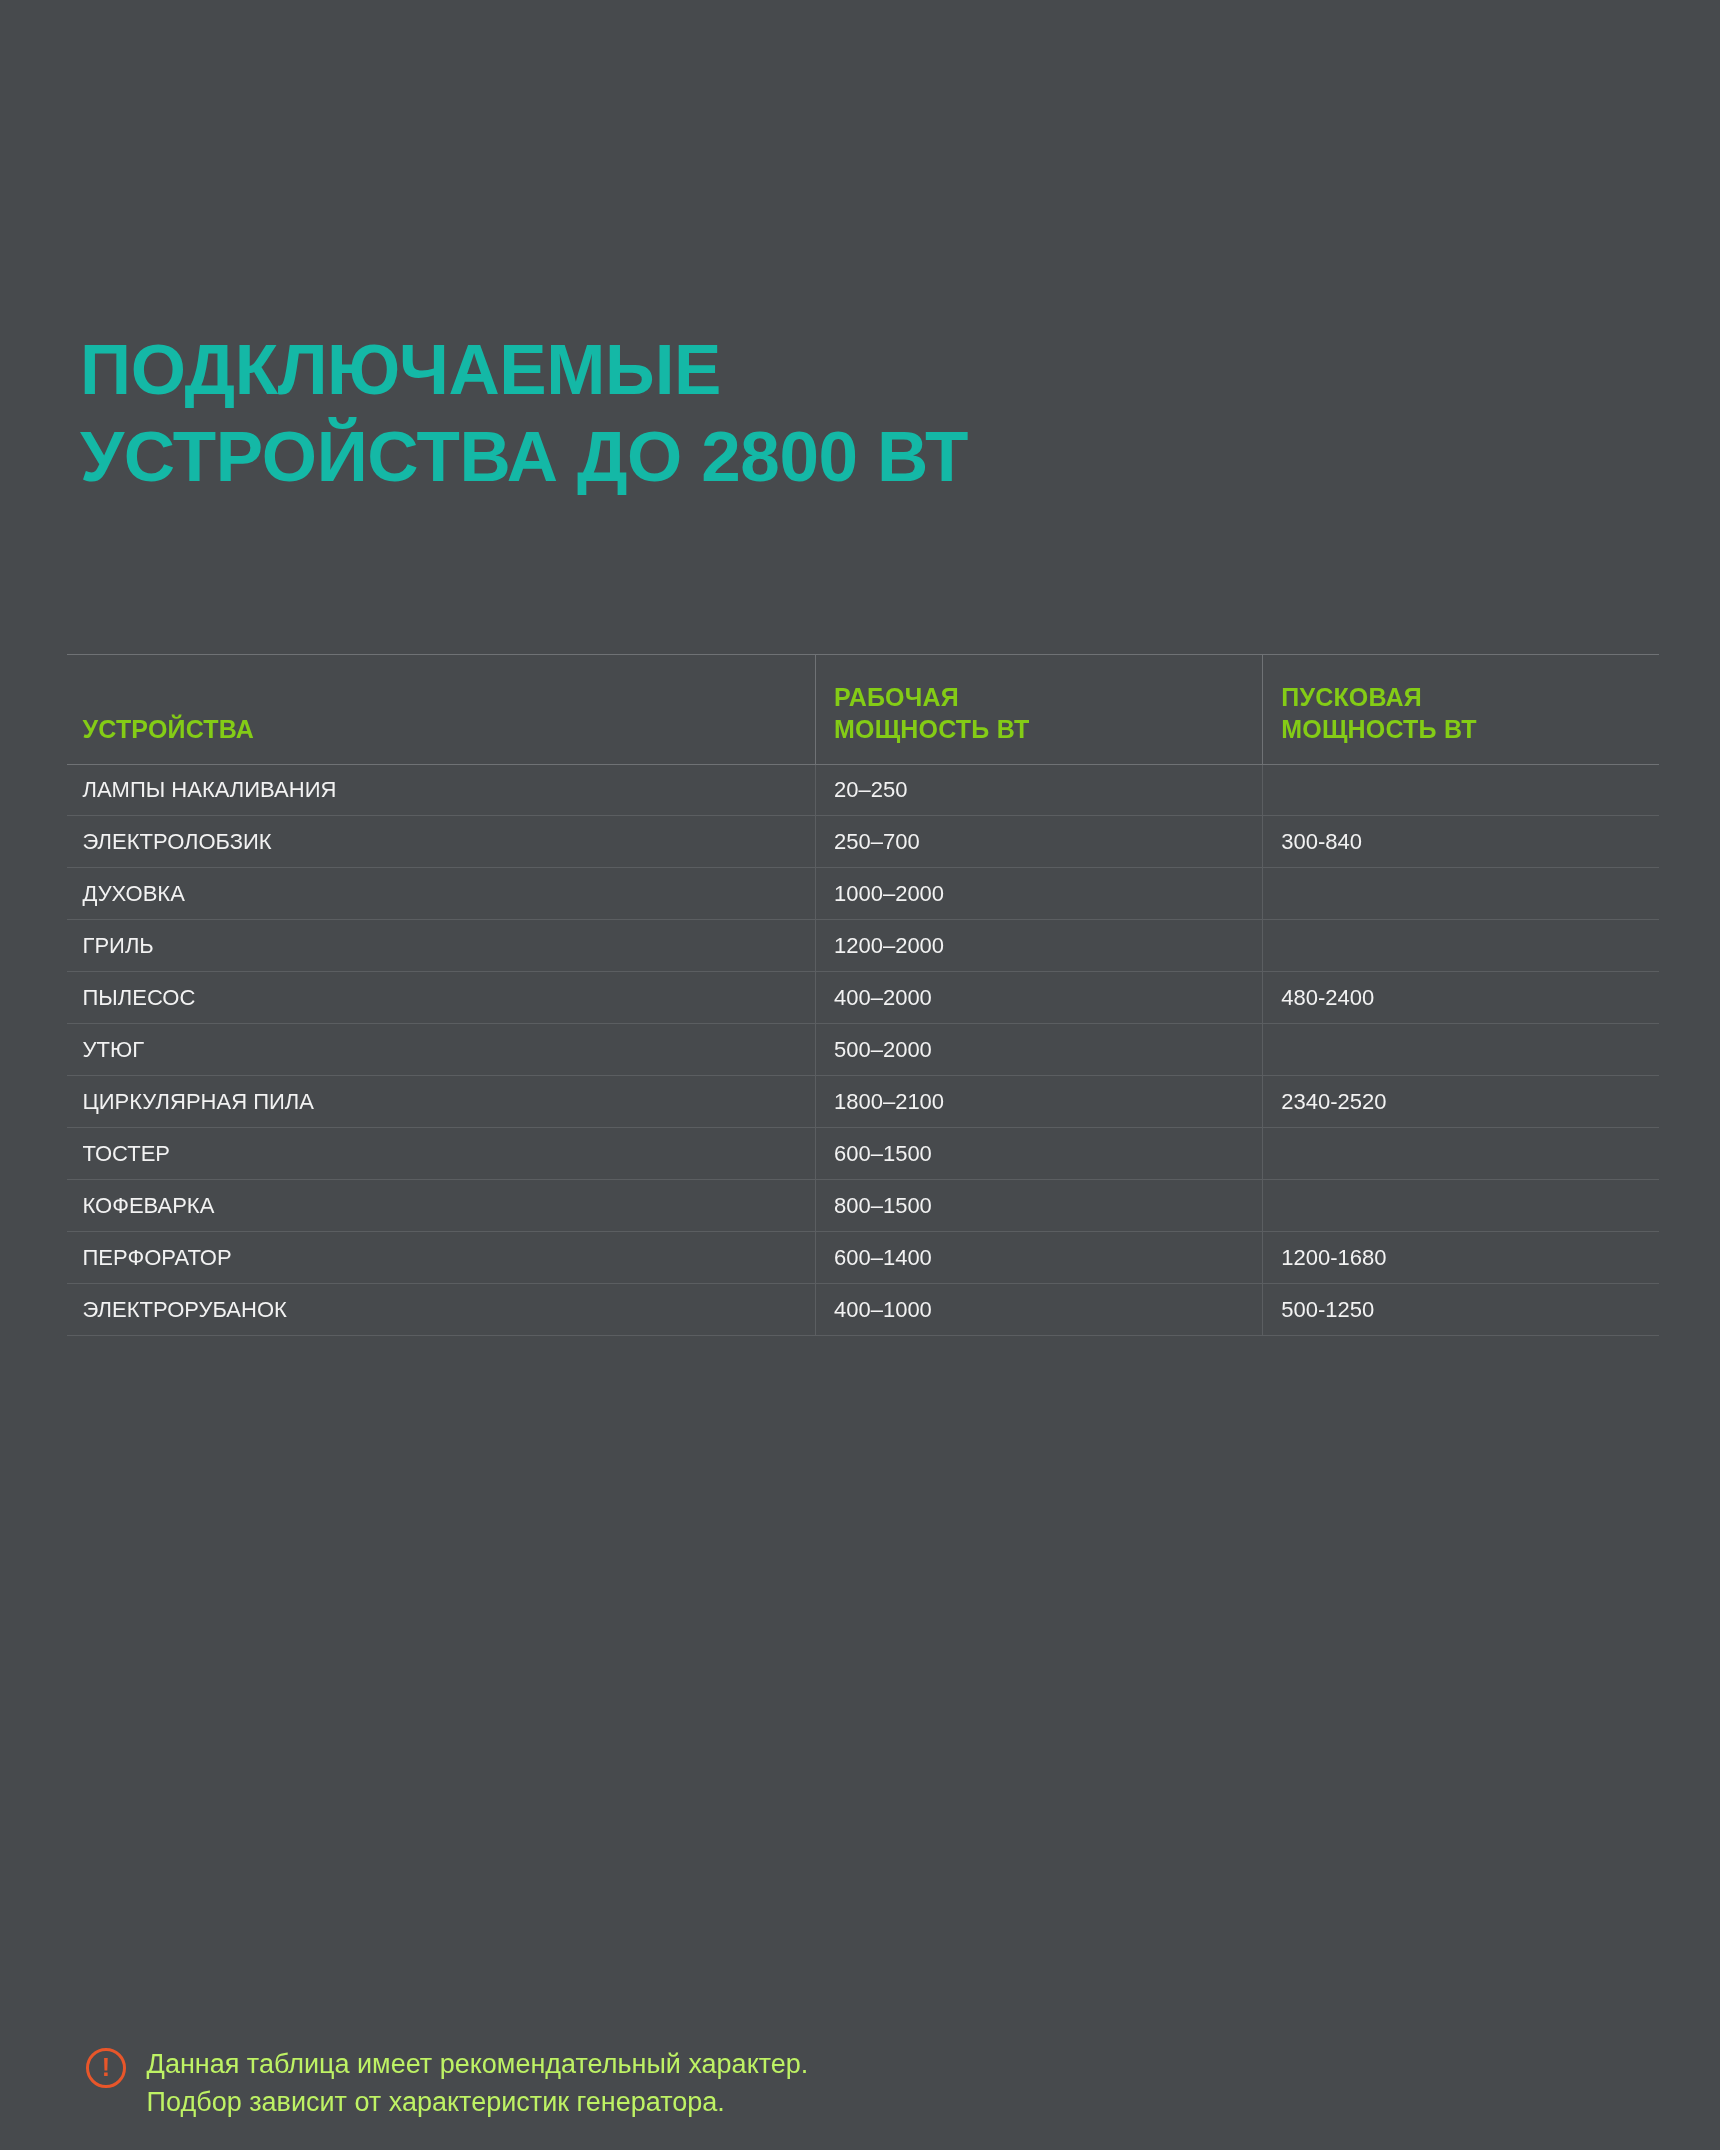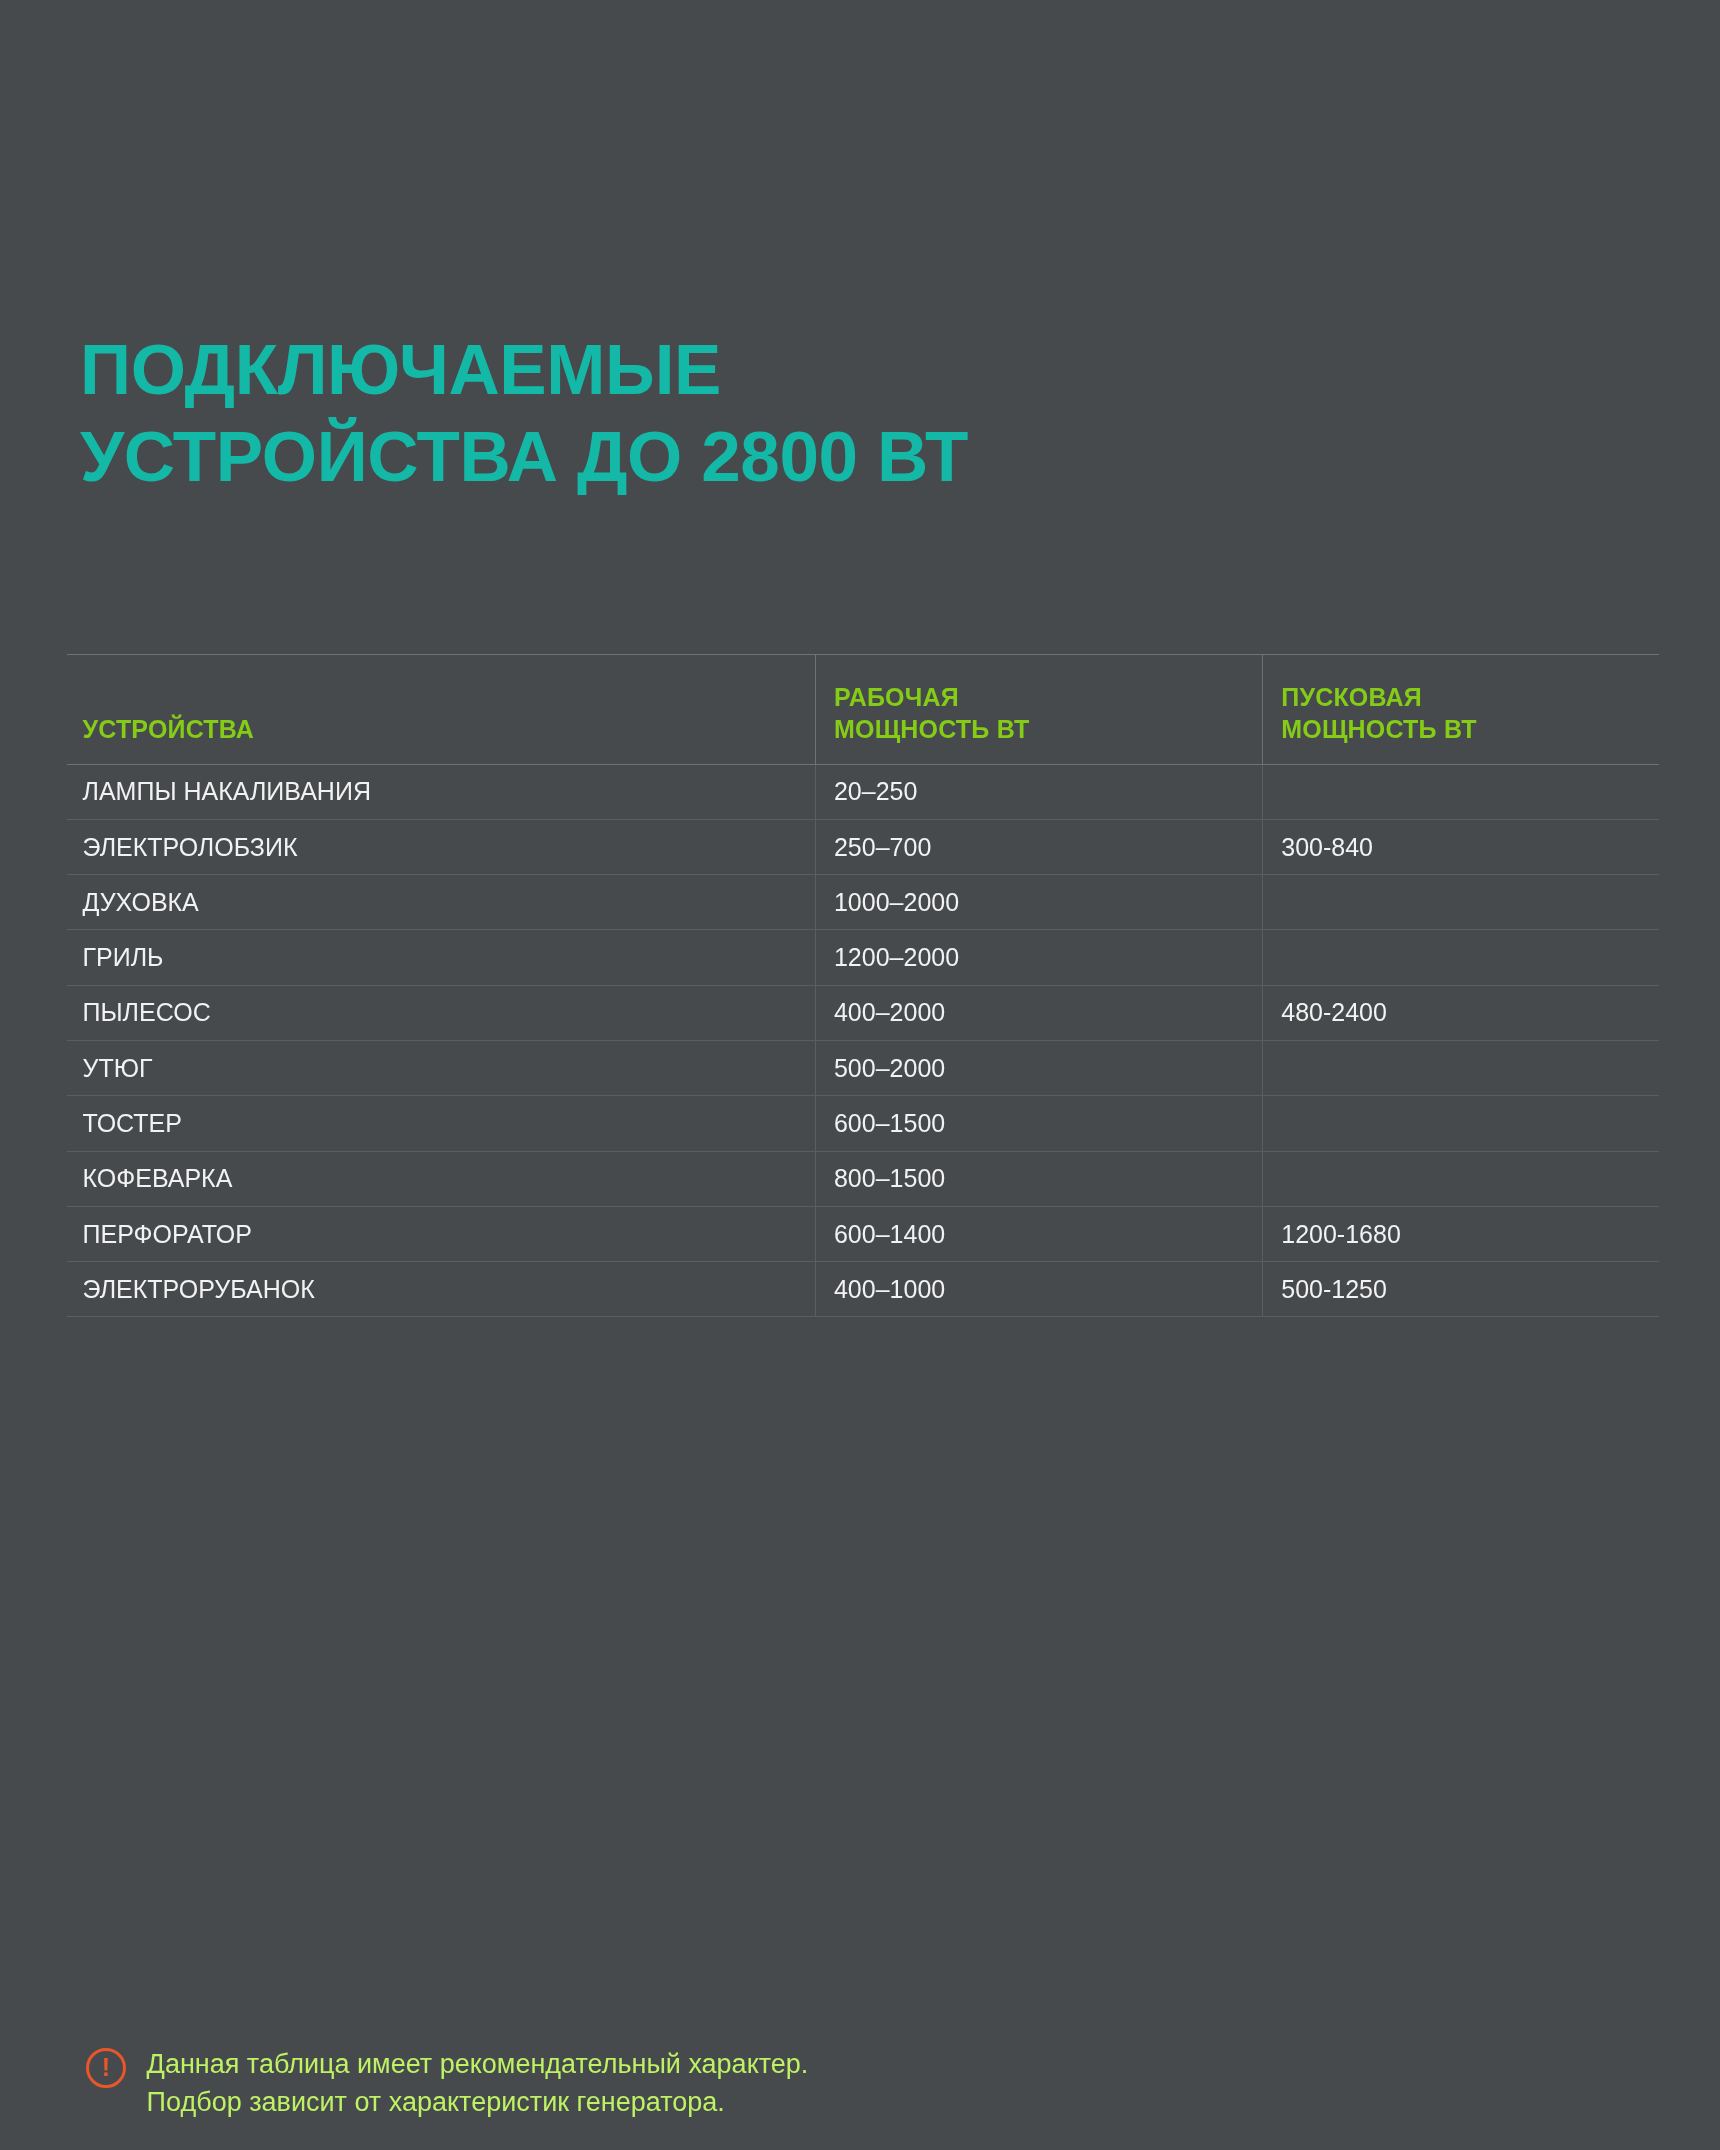--- a/index.html
+++ b/index.html
@@ -67,21 +67,21 @@
     border-top: 1.3px solid #6f7275;
     border-bottom: 1.3px solid #6f7275;
     text-transform: uppercase;
     white-space: pre-line;
   }
   table.spec thead th.col-name { padding-left: 15.5px; }
   table.spec thead th.col-run { padding-left: 18px; border-left: 1.3px solid #6f7275; }
   table.spec thead th.col-start { padding-left: 18px; border-left: 1.3px solid #6f7275; }
 
   table.spec tbody td {
-    font-size: 25px;
+    font-size: 22px;
     line-height: 1.1;
     color: #f2f2f2;
     padding: 13.8px 0 13px 0;
     border-bottom: 1.3px solid #5b5e61;
     text-transform: uppercase;
     vertical-align: middle;
     white-space: nowrap;
   }
   table.spec tbody td.col-name { padding-left: 15.5px; }
   table.spec tbody td.col-run { padding-left: 18px; border-left: 1.3px solid #5b5e61; }
@@ -177,20 +177,25 @@
           <td class="col-name">ПЫЛЕСОС</td>
           <td class="col-run">400–2000</td>
           <td class="col-start">480-2400</td>
         </tr>
         <tr>
           <td class="col-name">УТЮГ</td>
           <td class="col-run">500–2000</td>
           <td class="col-start"></td>
         </tr>
         <tr>
+          <td class="col-name">ЦИРКУЛЯРНАЯ ПИЛА</td>
+          <td class="col-run">1800–2100</td>
+          <td class="col-start">2340-2520</td>
+        </tr>
+        <tr>
           <td class="col-name">ТОСТЕР</td>
           <td class="col-run">600–1500</td>
           <td class="col-start"></td>
         </tr>
         <tr>
           <td class="col-name">КОФЕВАРКА</td>
           <td class="col-run">800–1500</td>
           <td class="col-start"></td>
         </tr>
         <tr>

